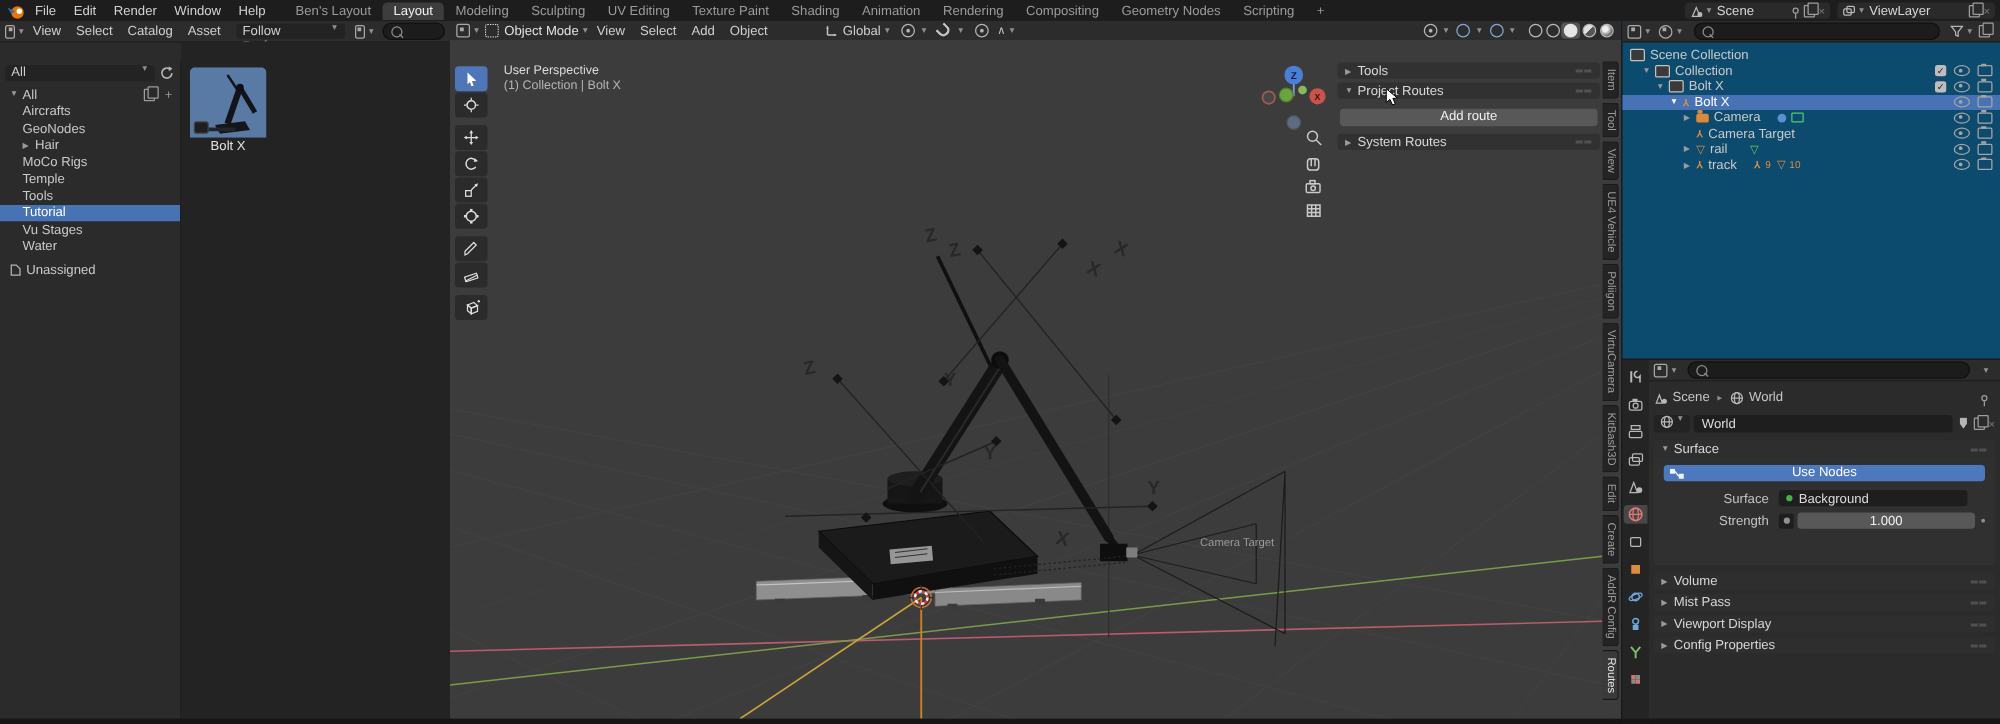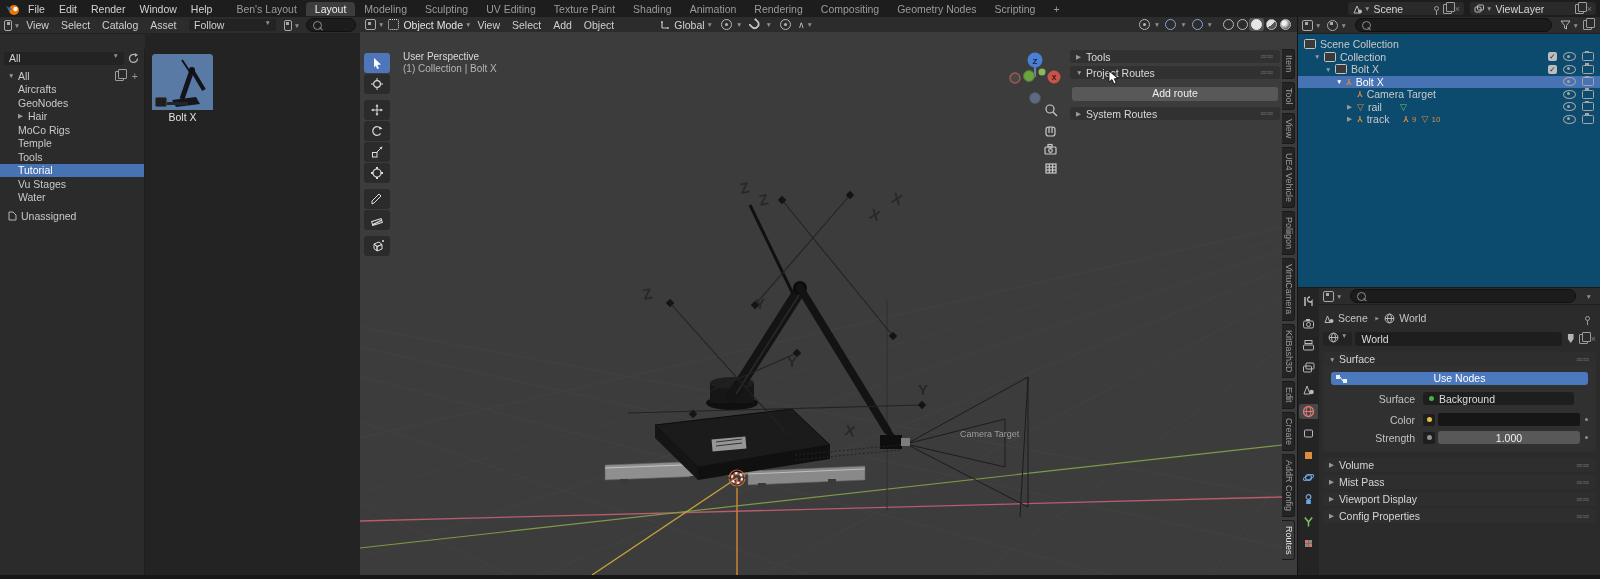--- a/index.html
+++ b/index.html
@@ -603,20 +603,32 @@
       <div class="ol-row sel">
         <span class="ind" style="width:32px"></span>
           <span class="tri" style="color:#fff">▼</span>
         <span class="g-orange g-flip" style="margin-right:4px">Y</span>
         <span>Bolt X</span>
         <span class="sp"></span>
         <span class="ico-eye"></span>
         <span class="ico-camt"></span>
       </div>
       <div class="ol-row">
+        <span class="ind" style="width:43px"></span>
+          <span class="tri">▶</span>
+        <span class="ico-camo"></span>
+        <span>Camera</span>
+        <span style="width:14px"></span>
+        <span style="width:7px;height:7px;border-radius:50%;background:#5a8fd0"></span>
+        <span style="width:8px;height:6px;border:1px solid #4fc97a;border-radius:1px;margin-left:4px"></span>
+        <span class="sp"></span>
+        <span class="ico-eye"></span>
+        <span class="ico-camt"></span>
+      </div>
+      <div class="ol-row">
         <span class="ind" style="width:53px"></span>
         <span class="g-orange g-flip" style="margin-right:4px">Y</span>
         <span>Camera Target</span>
         <span class="sp"></span>
         <span class="ico-eye"></span>
         <span class="ico-camt"></span>
       </div>
       <div class="ol-row">
         <span class="ind" style="width:43px"></span>
           <span class="tri">▶</span>
@@ -784,28 +796,20 @@
           </div>
         </div>
         <div class="flex" style="padding:7px 8px 0 0">
           <span class="lbl">Surface</span>
           <div class="field">
             <span class="dot" style="background:#43b143;margin-right:5px"></span>
             <span>Background</span>
           </div>
           <span style="width:14px"></span>
         </div>
-        <div class="flex" style="padding:8px 8px 0 0">
-          <span class="lbl">Color</span>
-          <span class="socket">
-              <span class="dot" style="background:#e2c33c"></span>
-            </span>
-          <div style="flex:1;background:#161616;border-radius:2px;height:13px"></div>
-          <span class="deco-dot"></span>
-        </div>
         <div class="flex" style="padding:5px 8px 0 0">
           <span class="lbl">Strength</span>
           <span class="socket">
               <span class="dot" style="background:#909090"></span>
             </span>
           <div class="slider">
             <span>1.000</span>
           </div>
           <span class="deco-dot"></span>
         </div>

